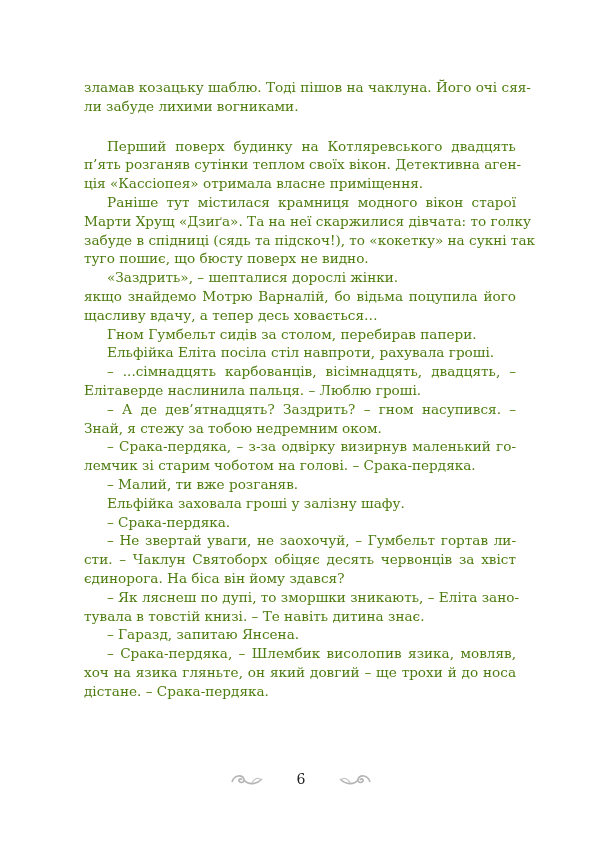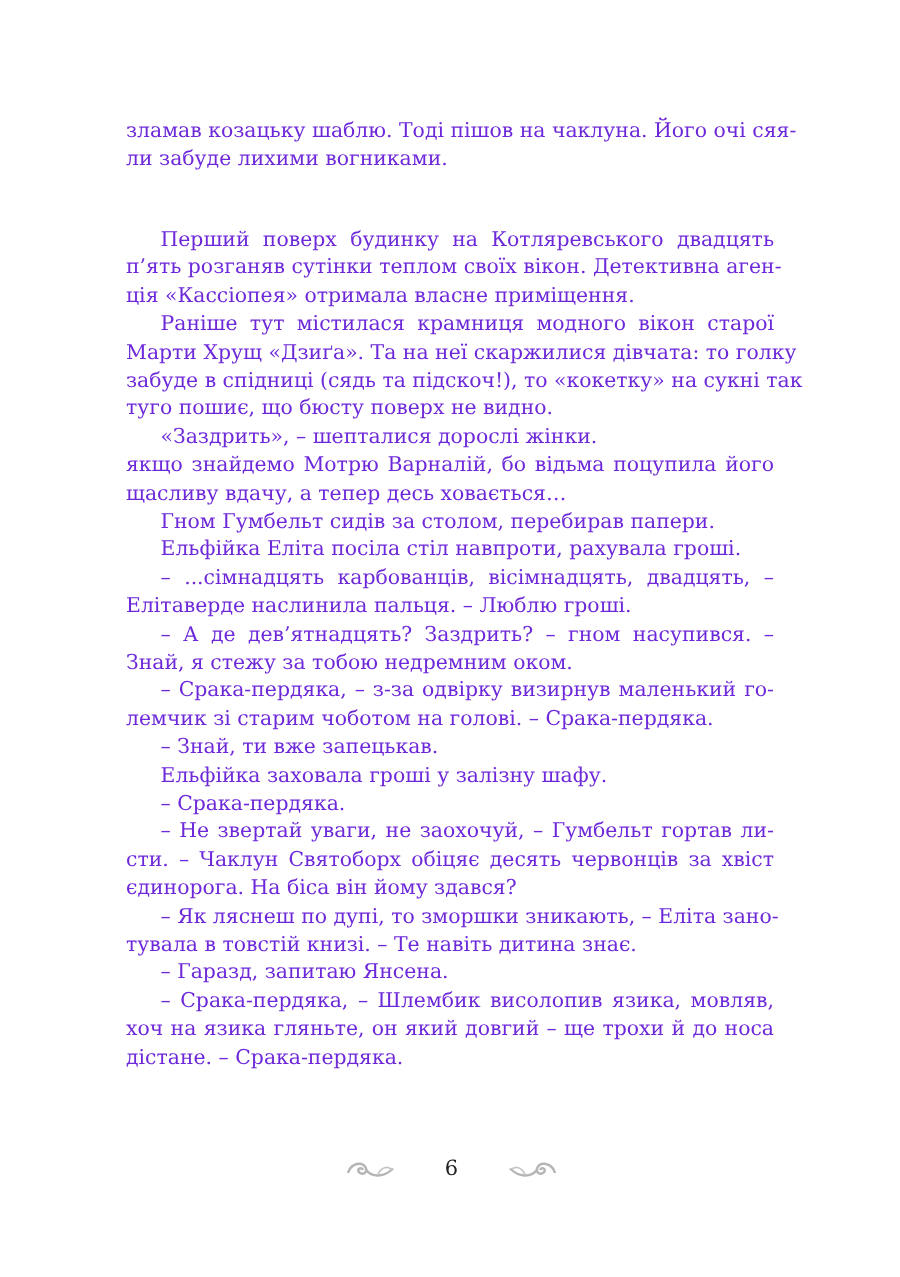--- a/index.html
+++ b/index.html
@@ -7,29 +7,29 @@
   .page {
     position: absolute; left: 0; top: 0; width: 600px; height: 851px;
     background: #ffffff;
   }
   .text-block {
     position: absolute;
     left: 84px; top: 78px; width: 432px;
     font-family: "DejaVu Serif", serif;
     font-size: 13.6px;
     line-height: 18.8px;
-    color: #6d28d9;
+    color: #4d7c0f;
   }
   .para {
     margin: 0;
     text-align: justify;
     text-align-last: left;
     text-indent: 0;
   }
-  .para.gap-before { margin-top: 35px; }
+  .para.gap-before { margin-top: 21px; }
   .line { display: block; text-align: justify; text-align-last: justify; white-space: nowrap; }
   .line.last { text-align-last: left; }
   .line.indent { padding-left: 23px; }
   .footer {
     position: absolute; left: 0; top: 768px; width: 600px; height: 26px;
   }
   .page-number {
     position: absolute; left: 293px; top: 3px; width: 16px; text-align: center;
     font-family: "DejaVu Serif", serif; font-size: 14px; color: #222;
   }
@@ -76,21 +76,21 @@
       </div>
       <div class="para">
         <span class="line indent">– А де дев’ятнадцять? Заздрить? – гном насупився. –</span>
         <span class="line last">Знай, я стежу за тобою недремним оком.</span>
       </div>
       <div class="para">
         <span class="line indent">– Срака-пердяка, – з-за одвірку визирнув маленький го-</span>
         <span class="line last">лемчик зі старим чоботом на голові. – Срака-пердяка.</span>
       </div>
       <div class="para">
-        <span class="line indent last">– Знай, ти вже запецькав.</span>
+        <span class="line indent last">– Малий, ти вже розганяв.</span>
       </div>
       <div class="para">
         <span class="line indent last">Ельфійка заховала гроші у залізну шафу.</span>
       </div>
       <div class="para">
         <span class="line indent last">– Срака-пердяка.</span>
       </div>
       <div class="para">
         <span class="line indent">– Не звертай уваги, не заохочуй, – Гумбельт гортав ли-</span>
         <span class="line">сти. – Чаклун Святоборх обіцяє десять червонців за хвіст</span>

